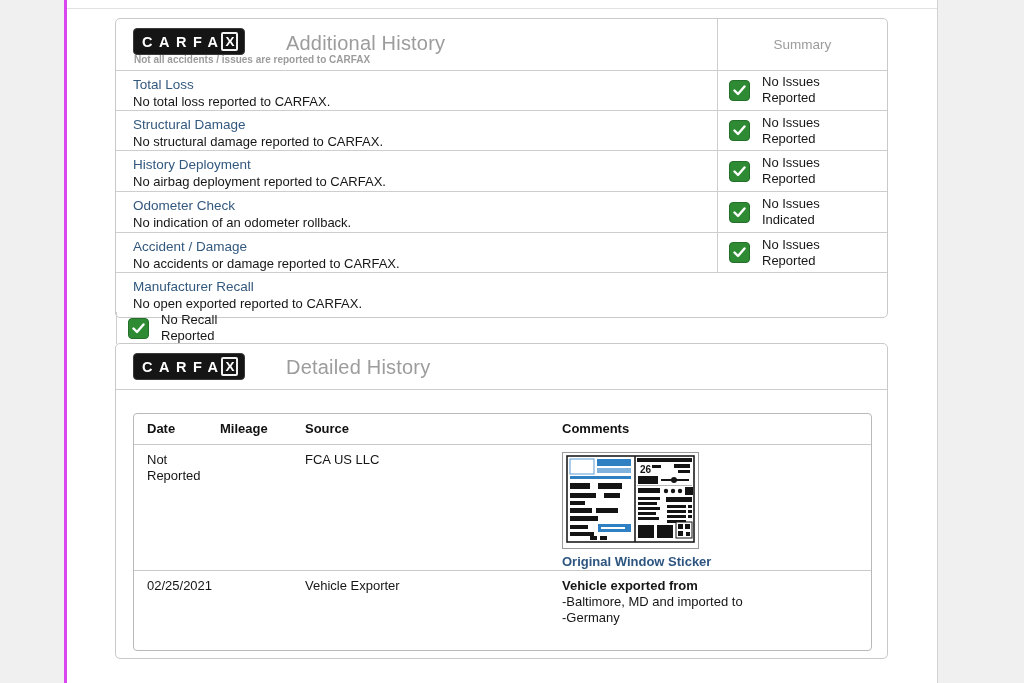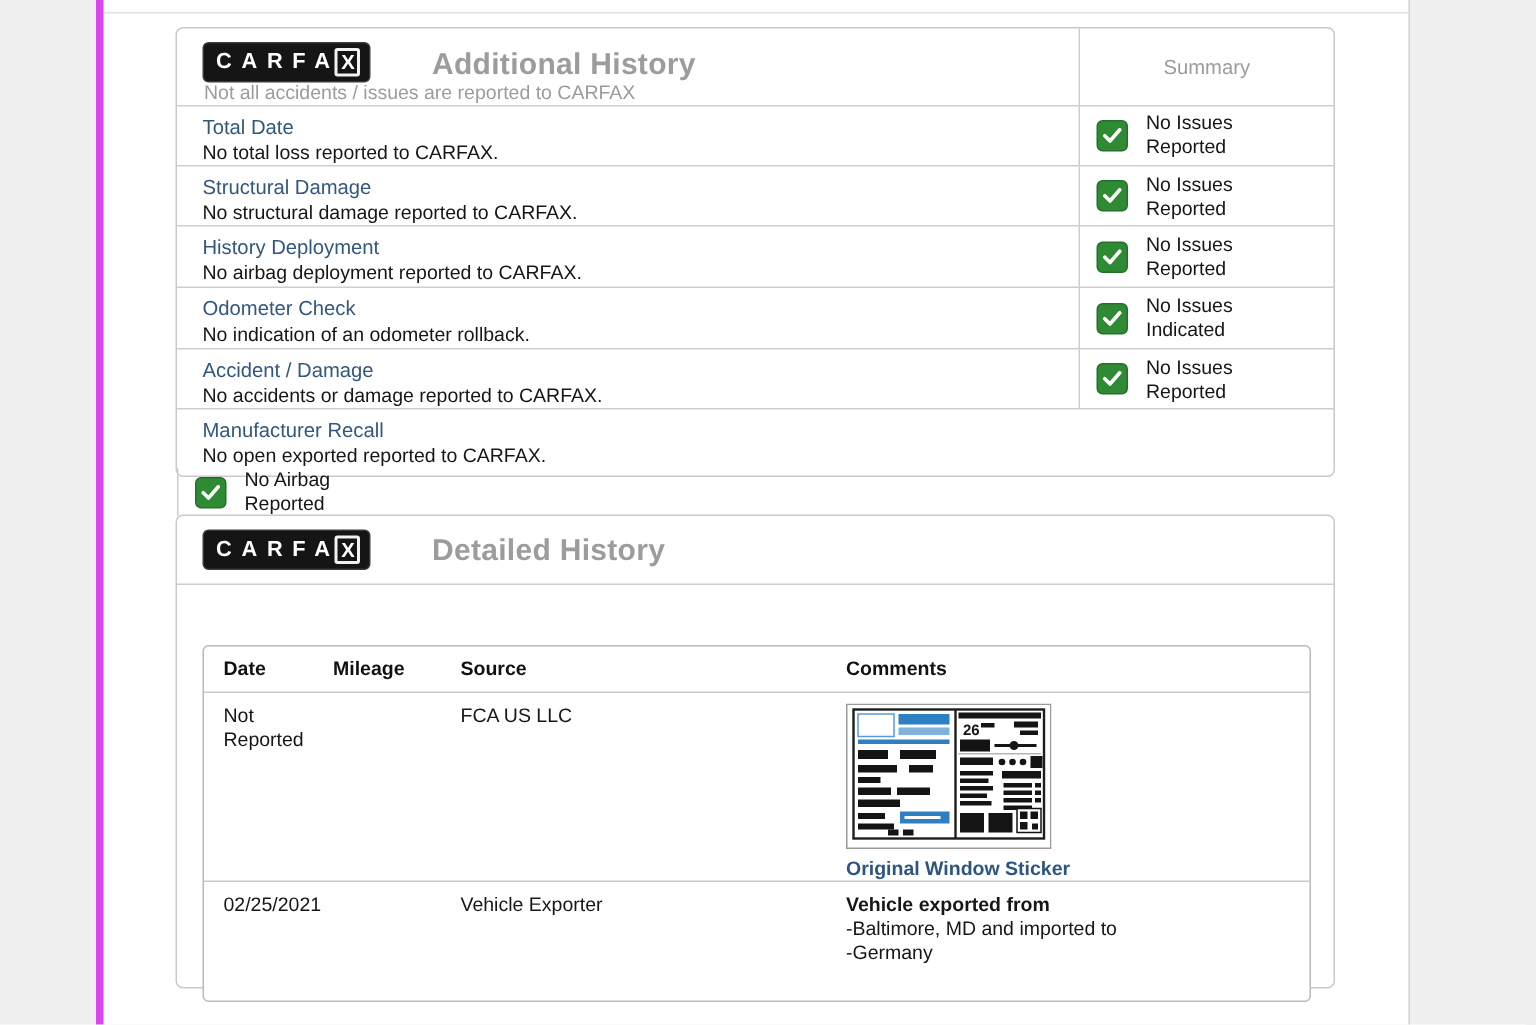--- a/index.html
+++ b/index.html
@@ -5,41 +5,41 @@
   html,body{margin:0;padding:0;}
   body{
     width:1024px;height:683px;position:relative;overflow:hidden;
     background:#f0f0f0;
     font-family:"Liberation Sans","DejaVu Sans",sans-serif;
     -webkit-font-smoothing:antialiased;
   }
   .page{
     position:absolute;left:64px;top:0;width:870px;height:683px;
     background:#ffffff;
-    border-left:5px solid #d946ef;border-right:1px solid #d2d2d2;
+    border-left:3px solid #d946ef;border-right:1px solid #d2d2d2;
   }
   .top-rule{position:absolute;left:0;top:8px;width:100%;height:1px;background:#e1e1e1;}
 
   
   .logo{
     display:inline-flex;align-items:center;
     background:#151515;border:1px solid #3a3a3a;border-radius:4px;
     padding:3px 6px 3px 8px;height:19px;
   }
   .logo .letters{
     color:#fff;font-weight:bold;font-size:14.5px;letter-spacing:6.5px;
     line-height:1;transform:translateY(0.5px);
   }
   .logo .xbox{
     border:2px solid #f2f2f2;border-radius:2px;
     color:#fff;font-weight:bold;font-size:13.5px;line-height:1;
     padding:1px 2px;margin-left:-3px;background:#151515;
   }
 
-  .sec-title{font-size:20px;font-weight:bold;color:#9c9c9c;letter-spacing:.2px;}
+  .sec-title{font-size:20px;font-weight:normal;color:#9c9c9c;letter-spacing:.2px;}
 
   
   .section1{
     position:absolute;left:48px;top:18px;width:773px;height:300px;
     box-sizing:border-box;border:1px solid #c9c9c9;border-radius:5px;
     background:#fff;display:flex;flex-direction:column;
   }
   .ah-row{display:flex;box-sizing:border-box;border-bottom:1px solid #cecece;}
   .ah-row:last-child{border-bottom:none;flex-direction:column;}
   .ah-left{flex:1;position:relative;box-sizing:border-box;padding:5px 0 0 17px;}
@@ -49,21 +49,21 @@
   }
   .ah-header-row{height:52px;}
   .ah-header-left{flex:1;position:relative;}
   .ah-header-right{
     width:170px;box-sizing:border-box;border-left:1px solid #cecece;
     display:flex;align-items:center;justify-content:center;
     color:#9c9c9c;font-size:13.5px;
   }
   .ah-header-left .logo{position:absolute;left:17px;top:9px;}
   .ah-header-left .sec-title{position:absolute;left:170px;top:13px;}
-  .ah-subtitle{position:absolute;left:18px;top:35px;font-size:13px;color:#9c9c9c;}
+  .ah-subtitle{position:absolute;left:18px;top:35px;font-size:10px;color:#9c9c9c;font-weight:bold;}
 
   .item-title{font-size:13.5px;color:#33587e;line-height:17px;}
   .item-desc{font-size:13px;color:#161616;line-height:17px;}
 
   .check{
     width:21px;height:21px;border-radius:4px;background:#2e8b33;
     border:1px solid #24702a;box-sizing:border-box;flex:0 0 auto;
     display:flex;align-items:center;justify-content:center;
   }
   .status{margin-left:12px;font-size:13px;color:#161616;line-height:16px;}
@@ -71,21 +71,21 @@
   
   .section2{
     position:absolute;left:48px;top:343px;width:773px;height:316px;
     box-sizing:border-box;border:1px solid #c9c9c9;border-radius:5px;background:#fff;
   }
   .dh-header{position:relative;height:45px;border-bottom:1px solid #cecece;}
   .dh-header .logo{position:absolute;left:17px;top:9px;}
   .dh-header .sec-title{position:absolute;left:170px;top:12px;}
 
   .dh-table{
-    position:absolute;left:17px;top:86px;width:739px;height:238px;
+    position:absolute;left:17px;top:69px;width:739px;height:238px;
     box-sizing:border-box;border:1px solid #b9b9b9;border-radius:4px;
     background:#fff;display:flex;flex-direction:column;
   }
   .dh-row{
     display:grid;grid-template-columns:73px 85px 257px 1fr;
     box-sizing:border-box;padding-left:13px;
     border-bottom:1px solid #c9c9c9;
   }
   .dh-row:last-child{border-bottom:none;}
   .dh-head{height:31px;align-items:center;font-size:13px;font-weight:bold;color:#111;}
@@ -119,21 +119,21 @@
           <span class="xbox">X</span>
         </span>
         <span class="sec-title">Additional History</span>
         <span class="ah-subtitle">Not all accidents / issues are reported to CARFAX</span>
       </div>
       <div class="ah-header-right">Summary</div>
     </div>
 
     <div class="ah-row" style="height:40px">
       <div class="ah-left">
-        <div class="item-title">Total Date</div>
+        <div class="item-title">Total Loss</div>
         <div class="item-desc">No total loss reported to CARFAX.</div>
       </div>
       <div class="ah-right">
         <span class="check">
           <svg width="13" height="11" viewBox="0 0 13 11">
               <polyline points="1.5,5.5 5,9 11.5,1.5" fill="none" stroke="#fff" stroke-width="2.4" stroke-linecap="round" stroke-linejoin="round"></polyline>
             </svg>
         </span>
         <span class="status">
           <span>No Issues</span><br>
@@ -219,21 +219,21 @@
         <div class="item-title">Manufacturer Recall</div>
         <div class="item-desc">No open exported reported to CARFAX.</div>
       </div>
       <div class="ah-right">
         <span class="check">
           <svg width="13" height="11" viewBox="0 0 13 11">
               <polyline points="1.5,5.5 5,9 11.5,1.5" fill="none" stroke="#fff" stroke-width="2.4" stroke-linecap="round" stroke-linejoin="round"></polyline>
             </svg>
         </span>
         <span class="status">
-          <span>No Airbag</span><br>
+          <span>No Recall</span><br>
           <span>Reported</span>
         </span>
       </div>
     </div>
   </div>
 
   <div class="section2">
     <div class="dh-header">
       <span class="logo">
         <span class="letters">CARFA</span>

